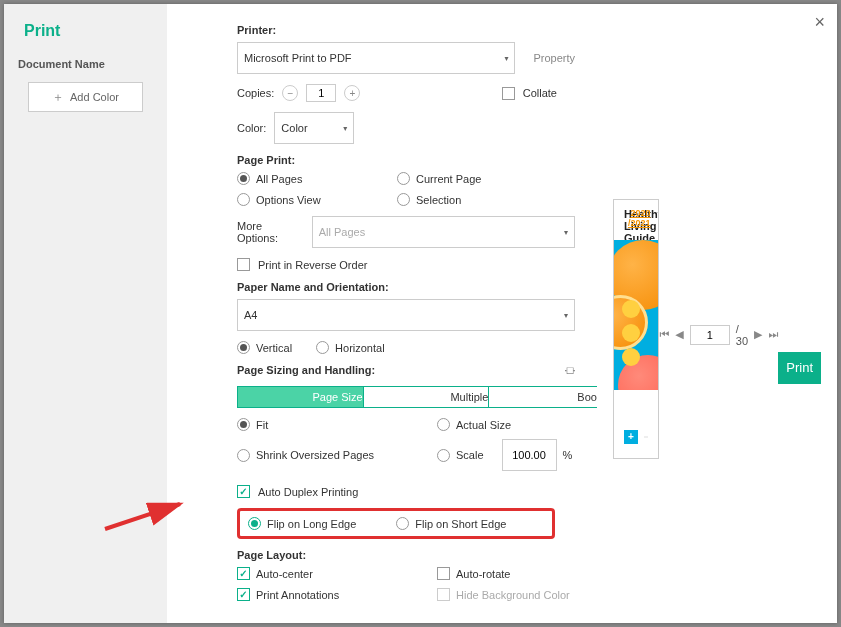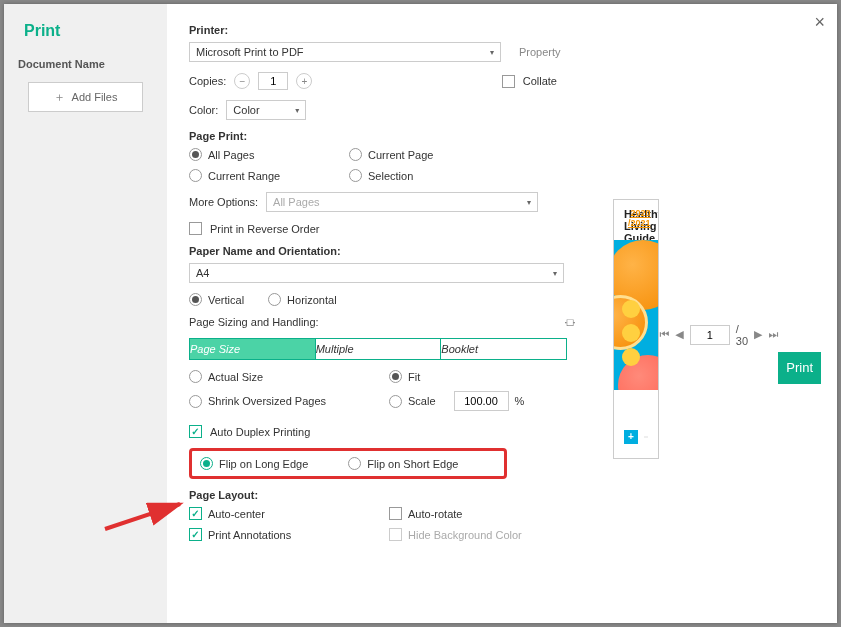--- a/index.html
+++ b/index.html
@@ -10,43 +10,43 @@
 .sidebar { width: 163px; background: #f0f0f0; padding: 0; display: flex; flex-direction: column; }
 .sidebar-title { color: #0bb08a; font-size: 16px; font-weight: bold; padding: 18px 20px 14px; }
 .doc-name-label { color: #555; font-size: 11px; font-weight: bold; padding: 4px 14px 8px; }
 .add-files-btn { margin: 4px 24px 8px; height: 30px; border: 1px solid #ccc; background: #fff; display: flex; align-items: center; justify-content: center; gap: 6px; font-size: 11px; color: #666; cursor: pointer; }
 .plus-icon { font-size: 12px; color: #888; }
 .file-row { background: #b5e6d6; height: 28px; display: flex; align-items: center; padding: 0 8px; gap: 6px; font-size: 11px; }
 .pdf-badge { background: #0bb08a; color: #fff; font-size: 7px; padding: 2px 3px; border-radius: 2px; font-weight: bold; }
 .filename { color: #333; flex: 1; overflow: hidden; }
 .pagecount { color: #555; }
 
-.main { flex: 1; background: #fff; padding: 16px 22px 10px; font-size: 11px; color: #333; overflow: hidden; }
+.main { flex: 1; background: #fff; padding: 16px 22px 10px; font-size: 11px; color: #333; overflow: hidden; margin-left: 48px; }
 .row { display: flex; align-items: center; margin-bottom: 10px; gap: 8px; }
-.label-bold { font-weight: normal; color: #333; }
-.select, .num-input { border: 1px solid #ccc; height: 20px; padding: 0 6px; font-size: 11px; background: #fff; display: flex; align-items: center; position: relative; }
+.label-bold { font-weight: bold; color: #333; }
+.select, .num-input { border: 1px solid #ccc; height: 32px; padding: 0 6px; font-size: 11px; background: #fff; display: flex; align-items: center; position: relative; }
 .select { justify-content: space-between; }
 .caret { font-size: 8px; color: #666; }
 .printer-select { width: 312px; }
 .property-link { color: #888; font-size: 11px; margin-left: 10px; text-align: center; }
 .spin-btn { width: 16px; height: 16px; border: 1px solid #ccc; border-radius: 50%; display: flex; align-items: center; justify-content: center; font-size: 10px; color: #888; cursor: pointer; }
 .copies-val { width: 30px; text-align: center; border: 1px solid #ccc; height: 18px; font-size: 11px; }
 .chk { width: 13px; height: 13px; border: 1px solid #999; display: inline-flex; align-items: center; justify-content: center; font-size: 10px; font-weight: bold; }
 .chk.checked { border-color: #0bb08a; color: #0bb08a; }
 .radio { width: 13px; height: 13px; border: 1px solid #999; border-radius: 50%; display: inline-flex; align-items: center; justify-content: center; }
 .radio.sel::after { content: ""; width: 7px; height: 7px; background: #555; border-radius: 50%; }
 .radio.green { border-color: #0bb08a; }
 .radio.green.sel::after { background: #0bb08a; }
 .radio-item { display: flex; align-items: center; gap: 6px; }
 .page-range-grid { display: grid; grid-template-columns: 160px auto; row-gap: 8px; margin-top: 6px; }
 .range-input { width: 135px; height: 22px; border: 1px solid #ccc; text-align: center; font-size: 11px; }
 .section-label { font-weight: bold; margin-top: 4px; margin-bottom: 6px; }
 .wide-select { width: 375px; }
 .tabs { display: flex; border: 1px solid #0bb08a; width: 378px; height: 22px; margin-top: 4px; }
-.tab { flex: 1; text-align: left; line-height: 20px; font-size: 11px; border-right: 1px solid #0bb08a; cursor: pointer; font-style: italic; }
+.tab { flex: 1; text-align: right; line-height: 20px; font-size: 11px; border-right: 1px solid #0bb08a; cursor: pointer; }
 .tab:last-child { border-right: none; }
 .tab.active { background: #4bd3a6; color: #fff; }
 
 .flip-box { border: 3px solid #e03030; border-radius: 4px; padding: 6px 8px; margin: 6px 0 10px; width: 318px; display: flex; gap: 40px; }
 .arrow { position: absolute; left: 96px; top: 490px; }
 
 .preview { width: 240px; background: #fff; padding: 30px 16px 0; display: flex; flex-direction: row; align-items: center; }
 .preview-page { width: 190px; height: 260px; border: 1px solid #ccc; background: #fff; position: relative; overflow: hidden; }
 .pv-title { position: absolute; top: 8px; left: 10px; font-size: 11px; font-weight: bold; color: #222; }
 .pv-year { position: absolute; top: 8px; right: 8px; text-align: right; font-size: 9px; font-weight: bold; color: #f59400; text-decoration: underline; }
@@ -71,21 +71,21 @@
 <body>
 
 <div class="dialog">
   <span class="close-x">×</span>
 
   <div class="sidebar">
     <div class="sidebar-title">Print</div>
     <div class="doc-name-label">Document Name</div>
     <div class="add-files-btn">
       <span class="plus-icon">＋</span>
-      <span>Add Files</span>
+      <span>Add Color</span>
     </div>
   </div>
 
   <div class="main">
 
     <div class="section-label">Printer:</div>
     <div class="row">
       <div class="select printer-select">
         <span>Microsoft Print to PDF</span>
         <span class="caret">▾</span>
@@ -117,21 +117,21 @@
       <div class="radio-item">
           <span class="radio sel"></span>
           <span>All Pages</span>
         </div>
       <div class="radio-item">
           <span class="radio"></span>
           <span>Current Page</span>
         </div>
       <div class="radio-item">
           <span class="radio"></span>
-          <span>Current Range</span>
+          <span>Options View</span>
         </div>
       <div class="radio-item">
         <span class="radio"></span>
         <span>Selection</span>
         <span style="width:12px"></span>
       </div>
     </div>
 
     <div class="row" style="margin-top:10px">
       <span>More Options:</span>
@@ -169,26 +169,26 @@
       <span class="handle-icon">·□·</span>
     </div>
     <div class="tabs">
       <div class="tab active">Page Size</div>
       <div class="tab">Multiple</div>
       <div class="tab">Booklet</div>
     </div>
 
     <div class="page-range-grid" style="margin-top:10px;grid-template-columns:200px auto">
       <div class="radio-item">
-          <span class="radio"></span>
-          <span>Actual Size</span>
-        </div>
-      <div class="radio-item">
           <span class="radio sel"></span>
           <span>Fit</span>
+        </div>
+      <div class="radio-item">
+          <span class="radio"></span>
+          <span>Actual Size</span>
         </div>
       <div class="radio-item">
           <span class="radio"></span>
           <span>Shrink Oversized Pages</span>
         </div>
       <div class="radio-item">
         <span class="radio"></span>
         <span>Scale</span>
         <span style="width:6px"></span>
         <input class="num-input" style="width: 55px; text-align: center;" value="100.00">

